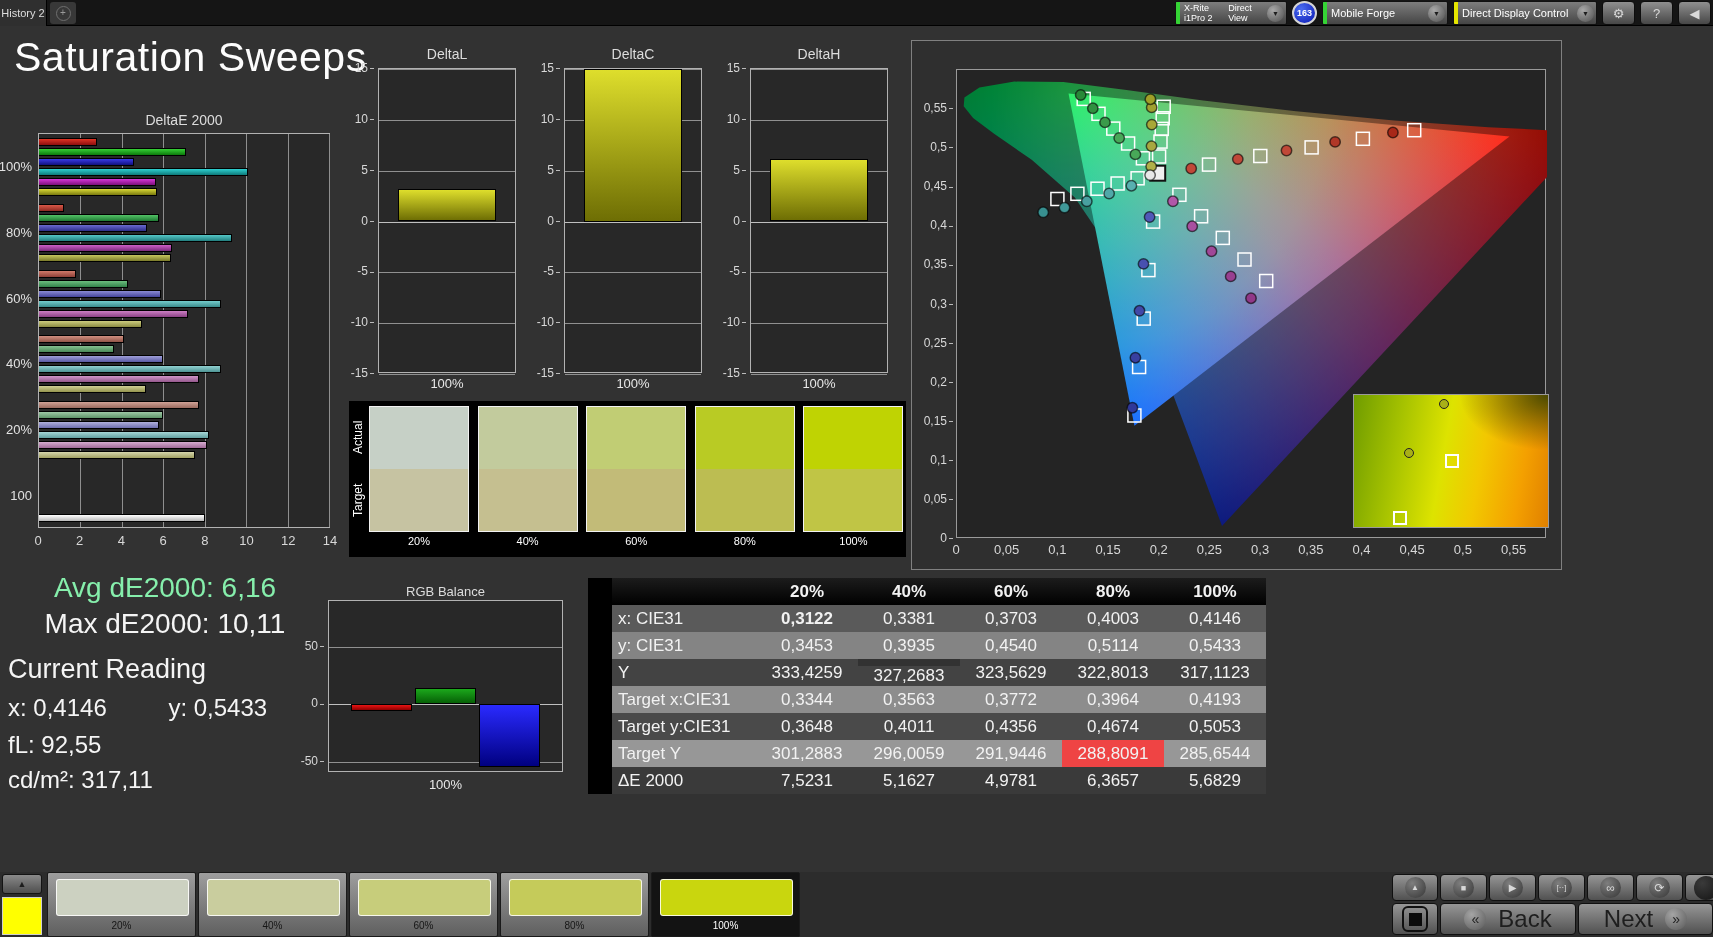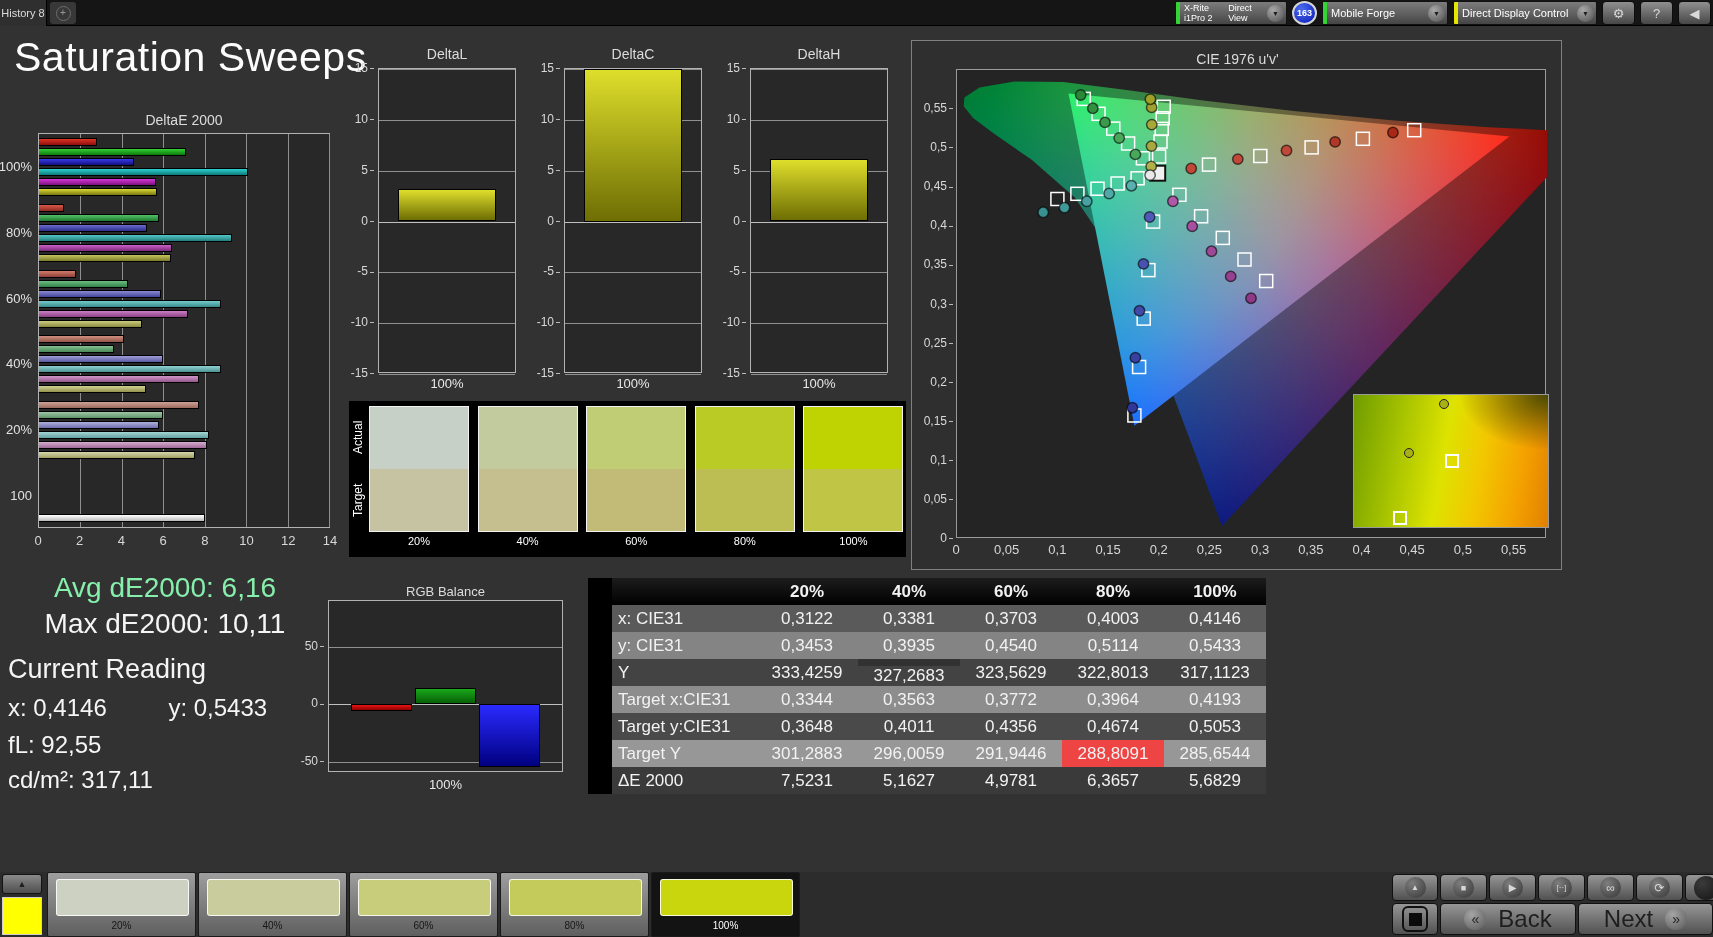--- a/index.html
+++ b/index.html
@@ -92,21 +92,21 @@
 #stopsq-icon{width:26px;height:26px;border:2px solid #101010;border-radius:6px;display:flex;align-items:center;justify-content:center}
 #stopsq-icon i{display:block;width:13px;height:13px;background:#0b0b0b}
 </style>
 </head>
 <body>
 
 <div id="screen">
 
   <div id="topbar">
     <div class="tab" id="tab-history">
-      <span>History 8</span>
+      <span>History 2</span>
     </div>
     <div class="tab" id="tab-add">
       <span>+</span>
     </div>
     <div id="top-right">
       <div class="dropdown" style="width:112px">
         <span class="dd-accent" id="meter-accent" style="background: rgb(53, 212, 53);"></span>
         <span class="dd-lines">
           <span>X-Rite i1Pro 2</span>
           <span>Direct View</span>
@@ -318,21 +318,20 @@
           <div class="sw-stack">
             <div class="sw-half" style="background: rgb(191, 211, 3);"></div>
             <div class="sw-half" style="background: rgb(192, 197, 69);"></div>
           </div>
           <div class="sw-label">100%</div>
         </div>
       </div>
   </div>
 
   <div id="cie-panel">
-    <div class="chart-title" style="left:0;top:10px;width:651px">CIE 1976 u'v'</div>
     <div id="cie-plot"><svg width="590" height="469" viewBox="0 0 590 469">
           <defs>
             <radialGradient id="gR" gradientUnits="userSpaceOnUse" cx="552.4914089347079" cy="66.44166666666666" r="520">
               <stop offset="0" stop-color="#ff0000"></stop>
               <stop offset="0.5" stop-color="#990000"></stop>
               <stop offset="1" stop-color="#000"></stop>
             </radialGradient>
             <radialGradient id="gG" gradientUnits="userSpaceOnUse" cx="111.51202749140894" cy="23.450000000000045" r="520">
               <stop offset="0" stop-color="#00f000"></stop>
               <stop offset="0.5" stop-color="#009200"></stop>
@@ -496,21 +495,21 @@
         <div class="t-cell t-head"></div>
         <div class="t-cell t-head">20%</div>
         <div class="t-cell t-head">40%</div>
         <div class="t-cell t-head">60%</div>
         <div class="t-cell t-head">80%</div>
         <div class="t-cell t-head">100%</div>
       </div>
       <div class="t-row">
         <div class="t-cell t-strip"></div>
         <div class="t-cell" style="background: rgb(90, 90, 90);">x: CIE31</div>
-        <div class="t-cell t-val" style="background: rgb(90, 90, 90);">0,3122</div>
+        <div class="t-cell t-val" style="background: rgb(90, 90, 90); font-weight: bold;">0,3122</div>
         <div class="t-cell t-val" style="background: rgb(90, 90, 90);">0,3381</div>
         <div class="t-cell t-val" style="background: rgb(90, 90, 90);">0,3703</div>
         <div class="t-cell t-val" style="background: rgb(90, 90, 90);">0,4003</div>
         <div class="t-cell t-val" style="background: rgb(90, 90, 90);">0,4146</div>
       </div>
       <div class="t-row">
         <div class="t-cell t-strip"></div>
         <div class="t-cell" style="background: rgb(132, 132, 132);">y: CIE31</div>
         <div class="t-cell t-val" style="background: rgb(132, 132, 132);">0,3453</div>
         <div class="t-cell t-val" style="background: rgb(132, 132, 132);">0,3935</div>

